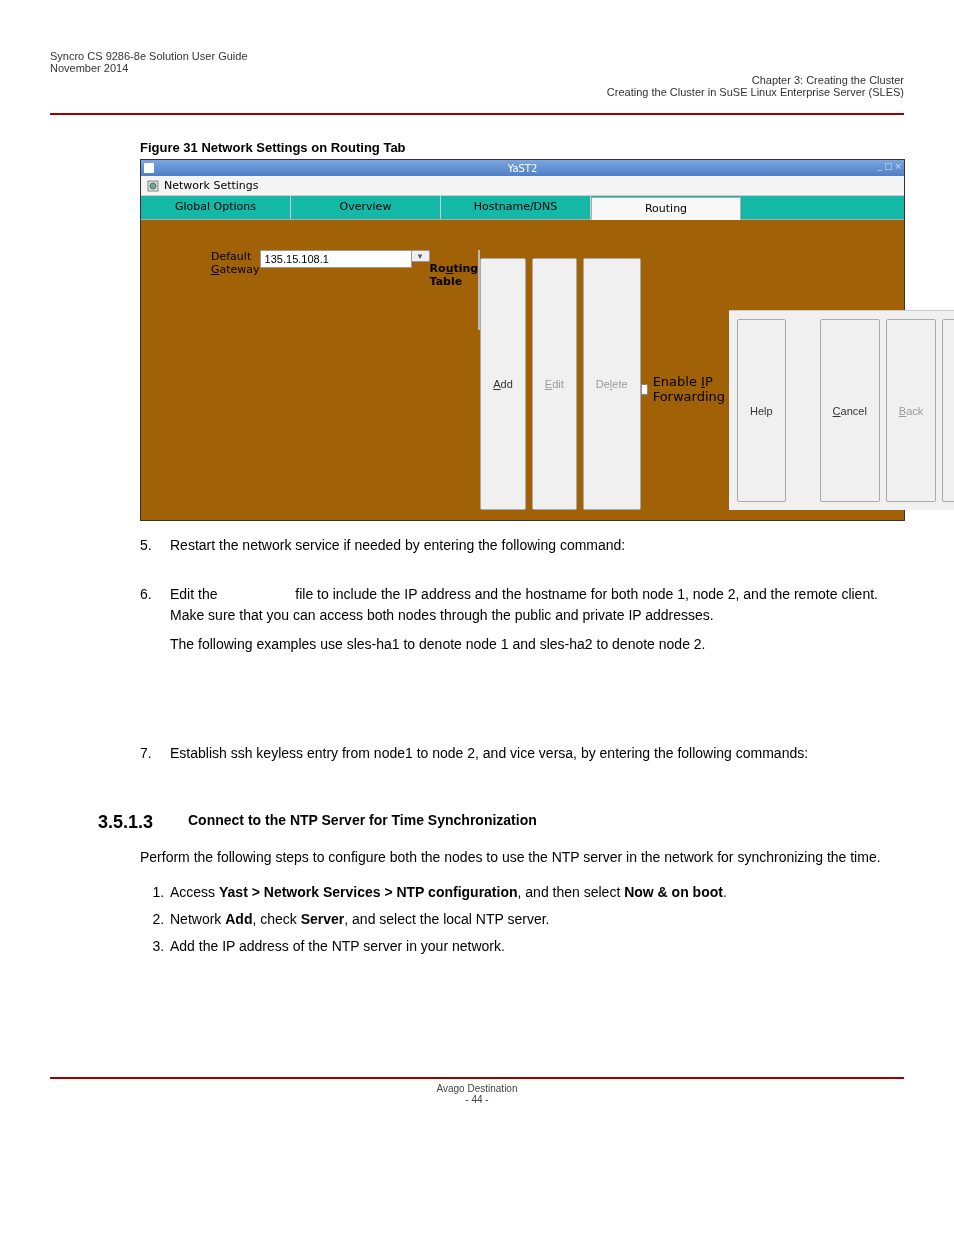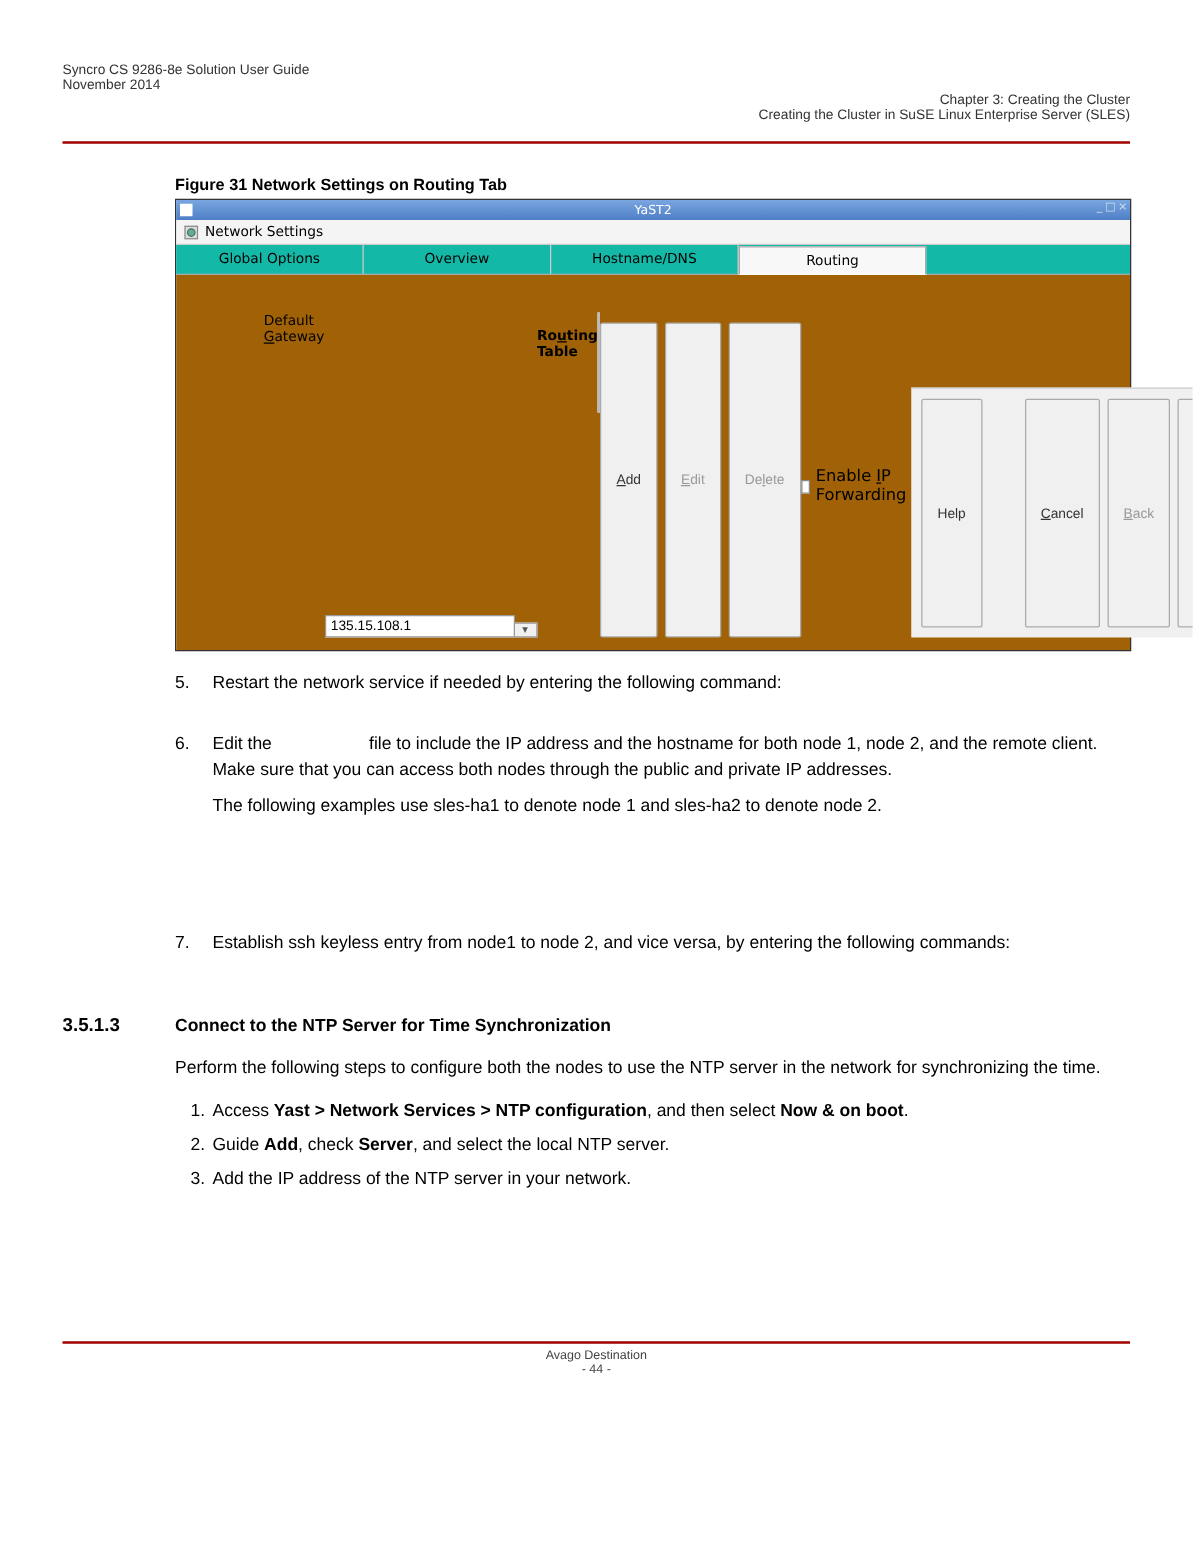--- a/index.html
+++ b/index.html
@@ -92,21 +92,21 @@
   }
   .tab-body {
     background: #a16207;
     padding: 30px 30px 10px 30px;
     min-height: 300px;
     display: flex;
     flex-direction: row;
   }
   .tab-body .spacer-top { flex: 0 0 40px; }
   .tab-body label { font-size: 11px; display: block; margin-bottom: 2px;}
-  .gw-row { display: flex; align-items: flex-end; }
+  .gw-row { display: flex; align-items: flex-start; }
   .gw-input {
     flex: 1;
     border: 1px solid #999;
     background: #fff;
     padding: 2px 4px;
     font-size: 11px;
     height: 18px;
   }
   .gw-dd {
     width: 18px;
@@ -177,21 +177,21 @@
   .bottom-bar .right-btns { display: flex; gap: 6px; }
   .u { text-decoration: underline; }
 
   .steps { margin-left: 90px; margin-top: 14px; }
   .step { display: flex; margin-bottom: 20px; font-size: 14px; line-height: 1.5;}
   .step .num { width: 30px; flex-shrink: 0;}
   .step .txt { flex: 1; }
   .step .txt p { margin: 0 0 8px 0; }
 
   .section-head { display: flex; margin-top: 40px; margin-bottom: 8px;}
-  .section-head .secnum { width: 90px; font-weight: bold; font-size: 15px;}
+  .section-head .secnum { width: 90px; font-weight: bold; font-size: 18px; margin-left: 48px;}
   .section-head .sectitle { font-weight: bold; font-size: 14px;}
   .section-body { margin-left: 90px; font-size: 14px; line-height: 1.5;}
   .section-body ol { padding-left: 28px; margin: 8px 0;}
   .section-body li { margin-bottom: 6px; padding-left: 2px;}
 
   .doc-footer {
     border-top: 2px solid #a00000;
     margin-top: 120px;
     text-align: center;
     font-size: 10px;
@@ -306,21 +306,21 @@
   </div>
 
   <div class="section-head">
     <div class="secnum">3.5.1.3</div>
     <div class="sectitle">Connect to the NTP Server for Time Synchronization</div>
   </div>
   <div class="section-body">
     <p>Perform the following steps to configure both the nodes to use the NTP server in the network for synchronizing the time.</p>
     <ol>
       <li><span>Access </span><b>Yast &gt; Network Services &gt; NTP configuration</b><span>, and then select </span><b>Now &amp; on boot</b><span>.</span></li>
-      <li><span>Guide </span><b>Add</b><span>, check </span><b>Server</b><span>, and select the local NTP server.</span></li>
+      <li><span>Network </span><b>Add</b><span>, check </span><b>Server</b><span>, and select the local NTP server.</span></li>
       <li>Add the IP address of the NTP server in your network.</li>
     </ol>
   </div>
 
   <div class="doc-footer">
     <div>Avago Destination</div>
     <div>- 44 -</div>
   </div>
 
 </div>

